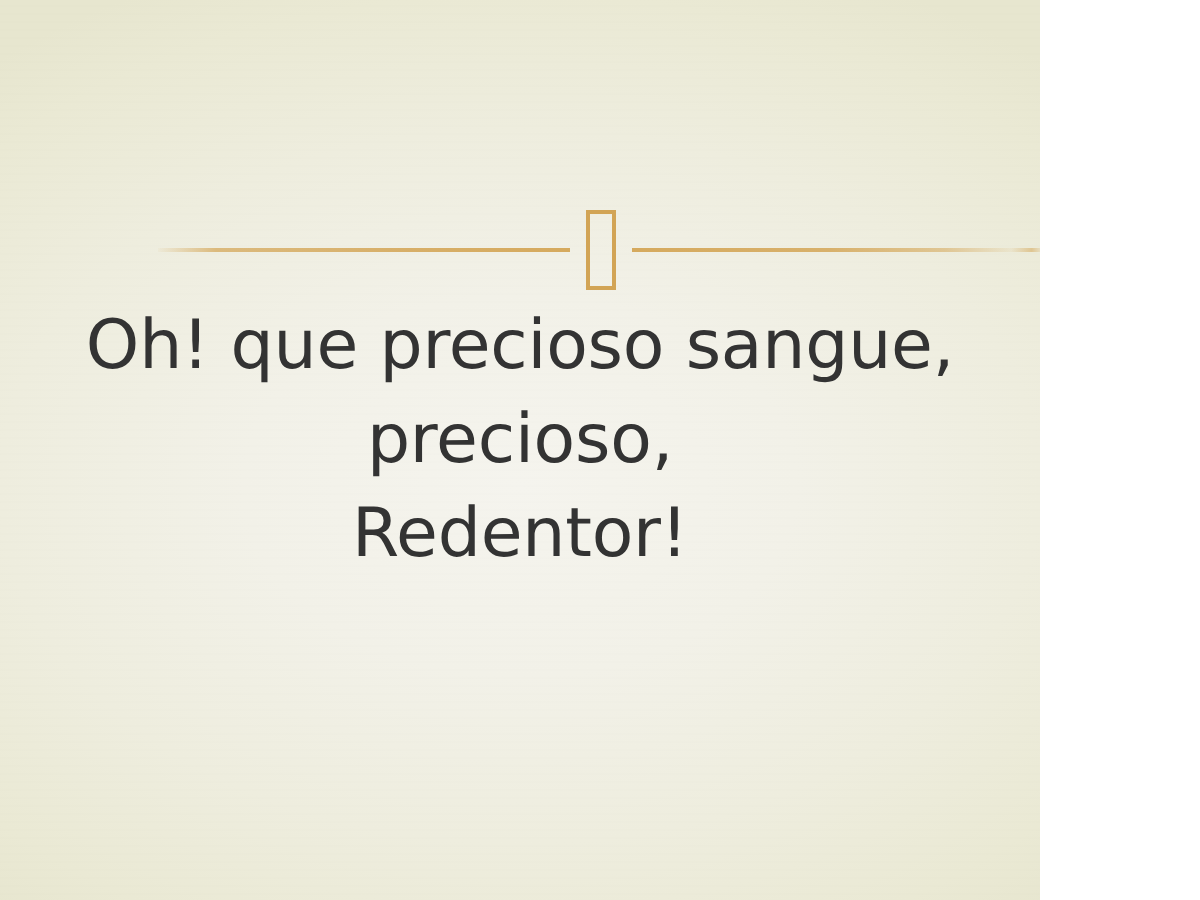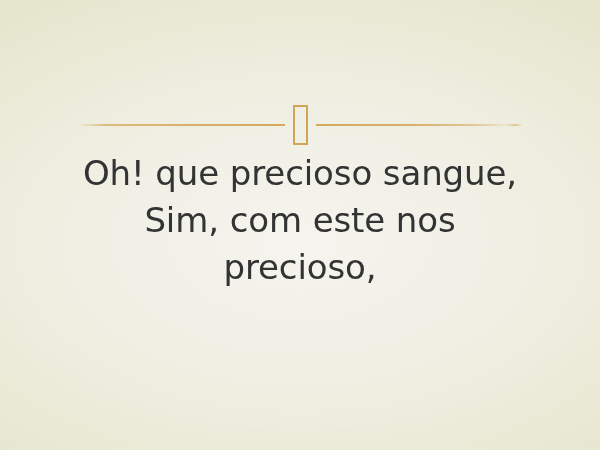--- a/index.html
+++ b/index.html
@@ -11,21 +11,21 @@
   body {
     width: 600px;
     height: 450px;
     overflow: hidden;
     font-family: "DejaVu Sans", "Liberation Sans", sans-serif;
   }
 
   
   .slide {
     position: relative;
-    width: 600px;
+    width: 520px;
     height: 450px;
     box-sizing: border-box;
     background-color: #eeedda;
     background-image:
       radial-gradient(ellipse 78% 62% at 50% 54%,
         #f5f4ee 0%,
         #f2f1e8 34%,
         #eeedde 64%,
         #eae9d4 88%,
         #e7e6cf 100%);
@@ -123,17 +123,17 @@
 <div class="slide">
 
   <div class="divider">
     <div class="rule rule-left"></div>
     <div class="ornament"></div>
     <div class="rule rule-right"></div>
   </div>
 
   <div class="verse">
     <span class="verse-line">Oh! que precioso sangue,</span>
-    <span class="verse-line">Sim, com este nos</span>
     <span class="verse-line">precioso,</span>
+    <span class="verse-line">Redentor!</span>
   </div>
 
 </div>
 
 </body></html>

